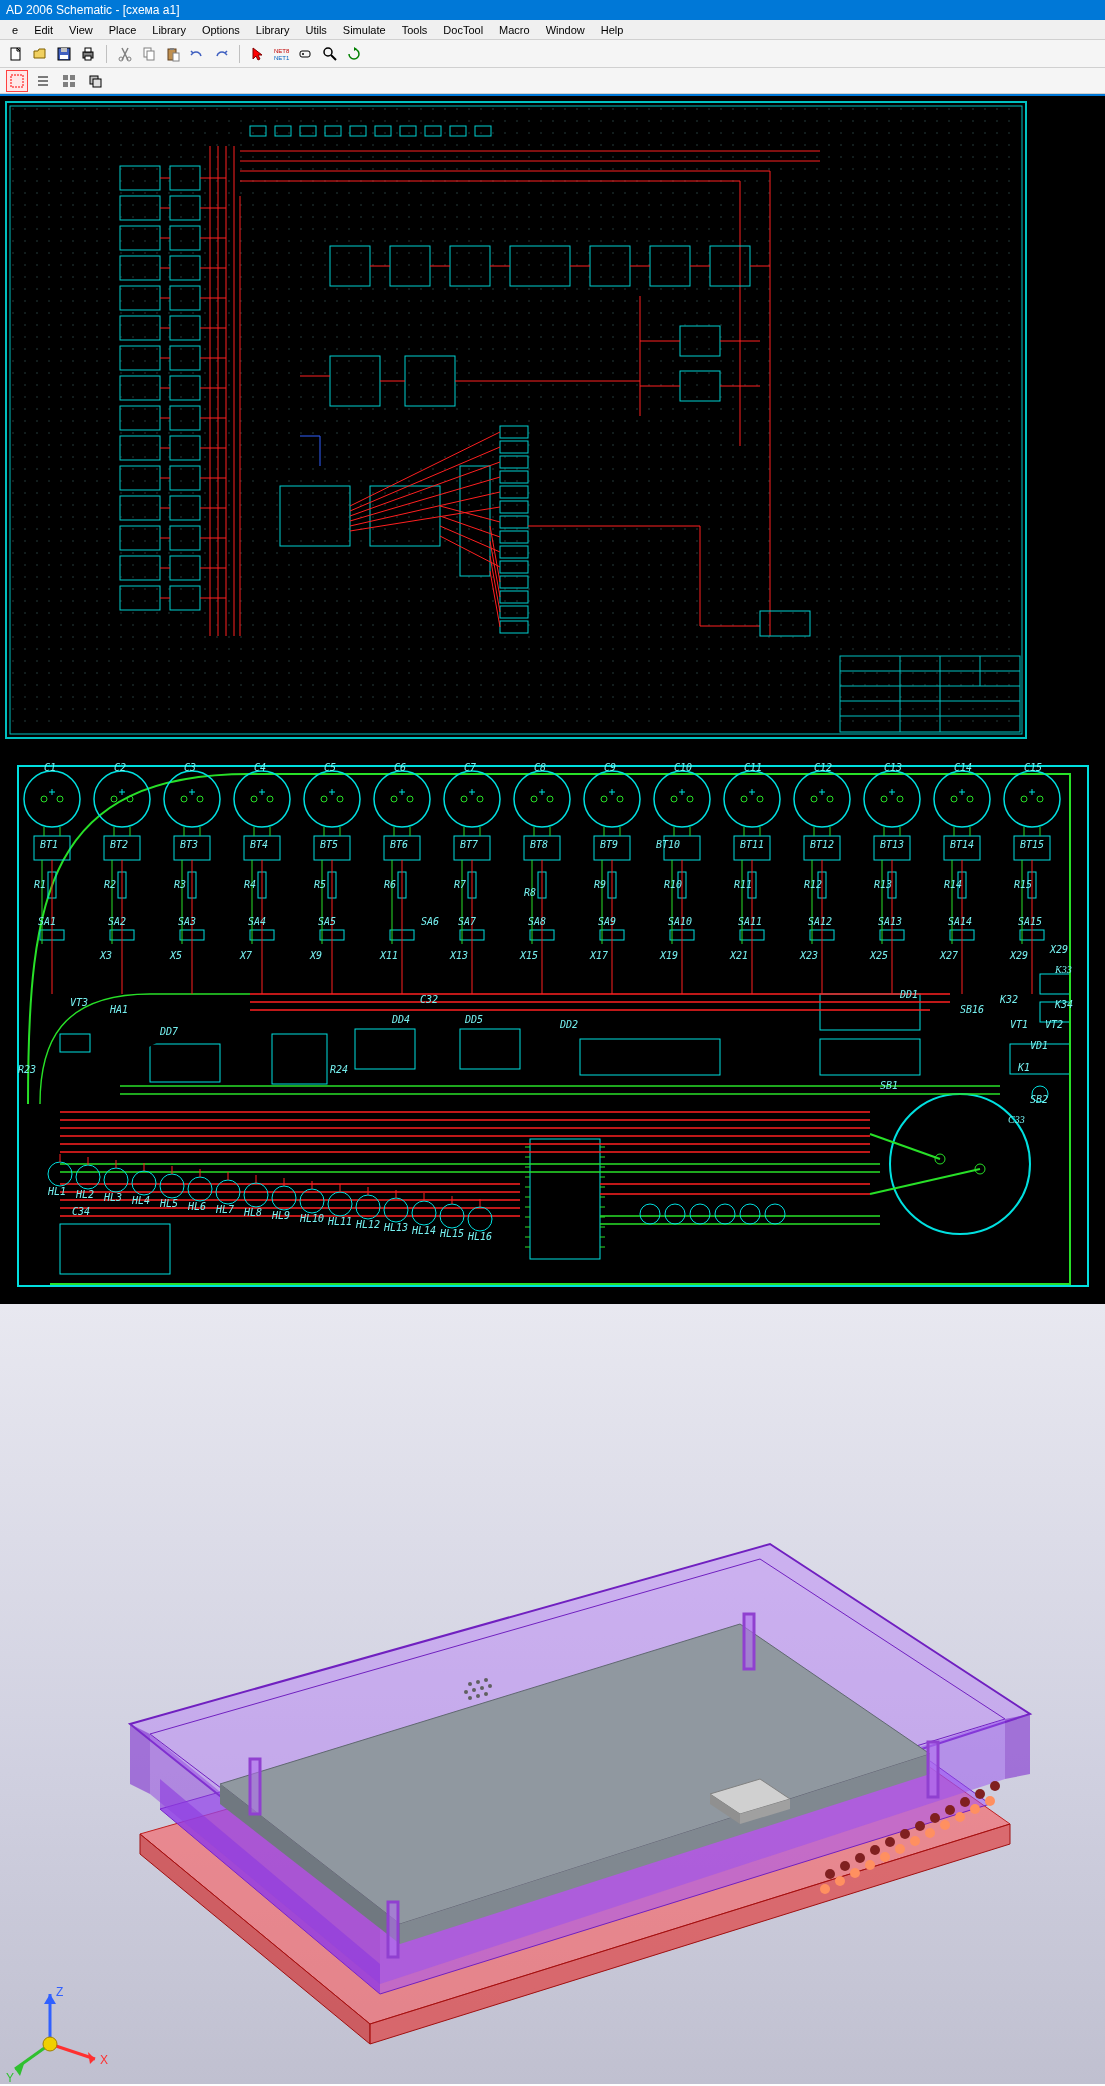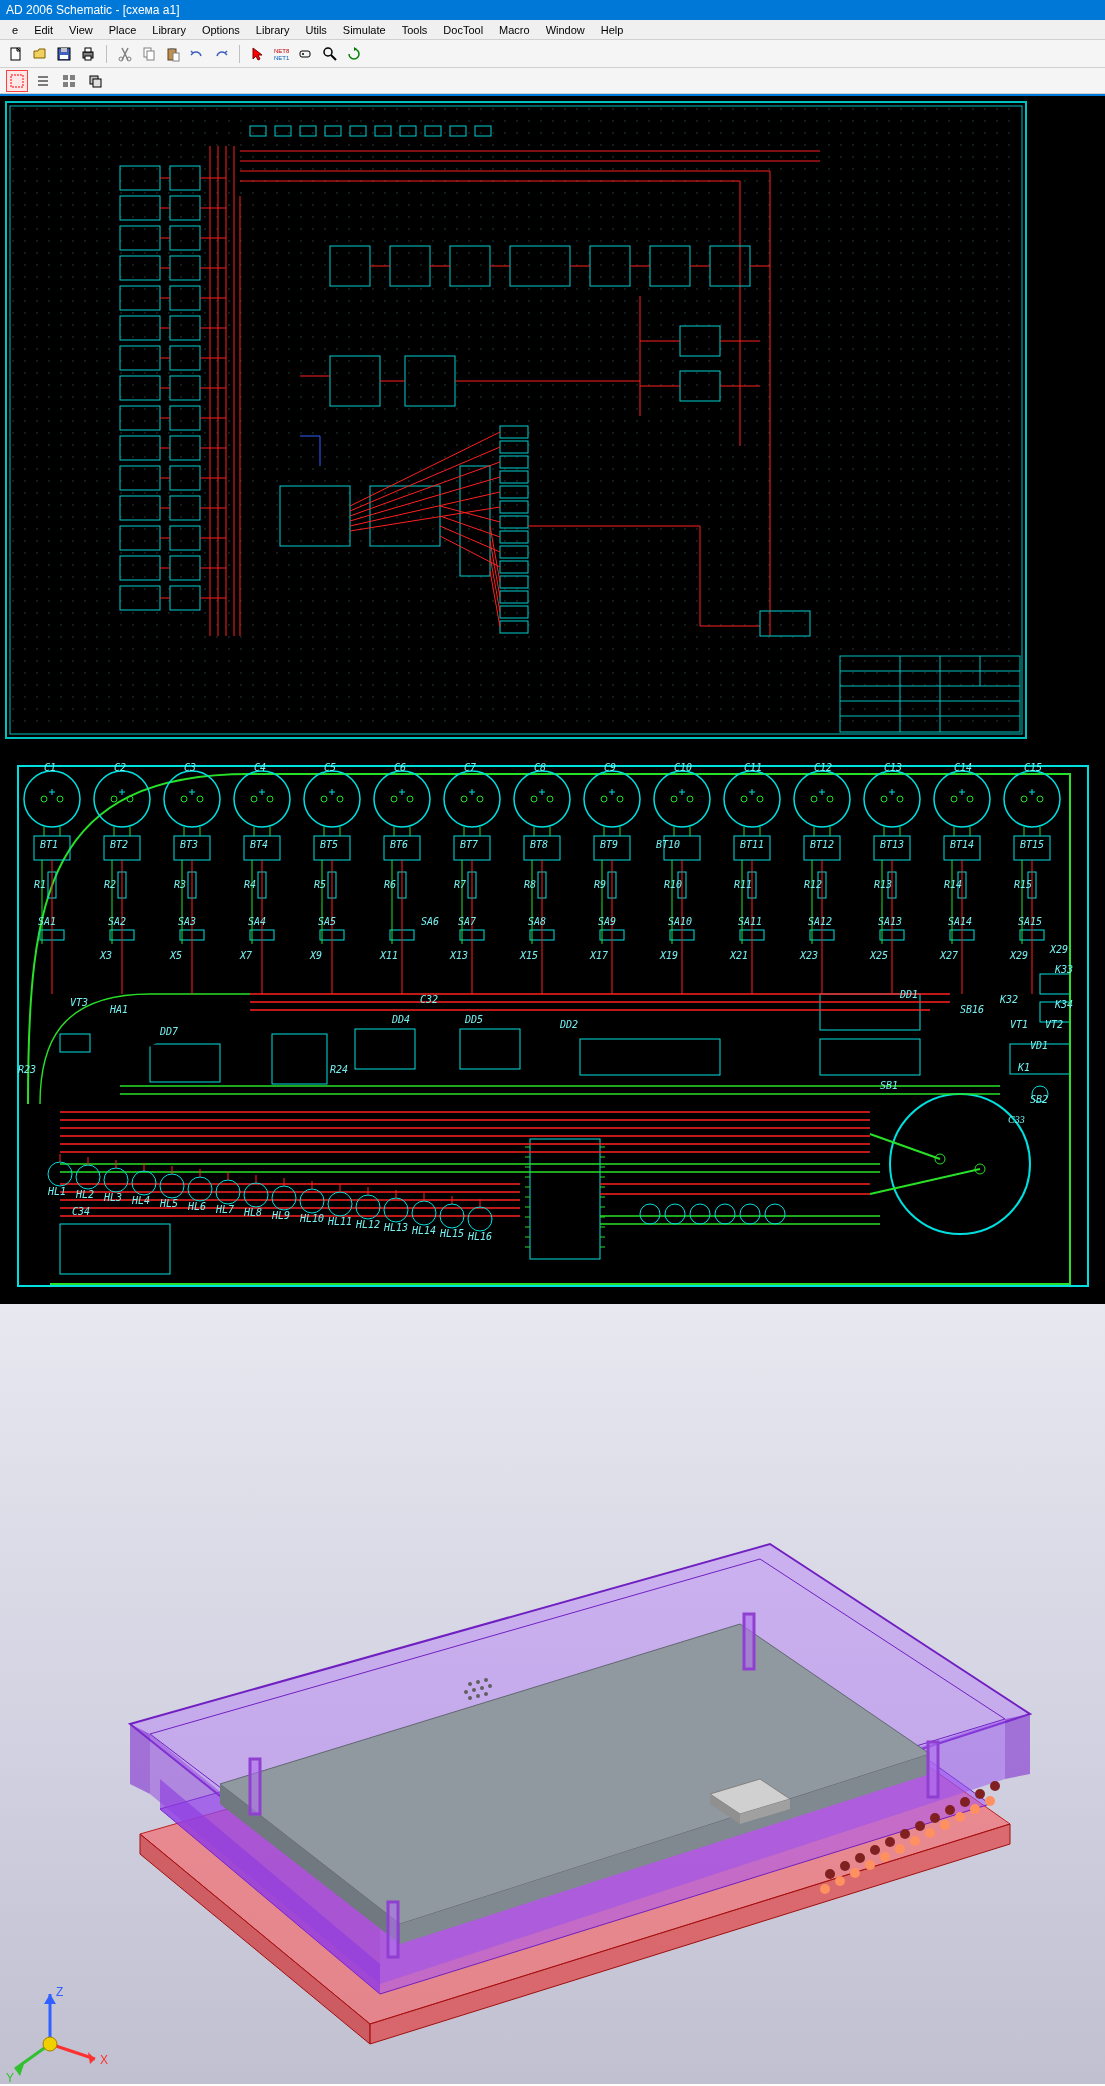--- a/index.html
+++ b/index.html
@@ -724,21 +724,21 @@
       <div class="comp-label" style="left: 394px; top: 18px;">C6</div>
       <div class="comp-label" style="left: 390px; top: 95px;">BT6</div>
       <div class="comp-label" style="left: 384px; top: 135px;">R6</div>
       <div class="comp-label" style="left: 388px; top: 172px; margin-left: 33px;">SA6</div>
       <div class="comp-label" style="left: 464px; top: 18px;">C7</div>
       <div class="comp-label" style="left: 460px; top: 95px;">BT7</div>
       <div class="comp-label" style="left: 454px; top: 135px;">R7</div>
       <div class="comp-label" style="left: 458px; top: 172px;">SA7</div>
       <div class="comp-label" style="left: 534px; top: 18px;">C8</div>
       <div class="comp-label" style="left: 530px; top: 95px;">BT8</div>
-      <div class="comp-label" style="left: 524px; top: 135px; text-align: center;">R8</div>
+      <div class="comp-label" style="left: 524px; top: 143px; text-align: center;">R8</div>
       <div class="comp-label" style="left: 528px; top: 172px;">SA8</div>
       <div class="comp-label" style="left: 604px; top: 18px;">C9</div>
       <div class="comp-label" style="left: 600px; top: 95px;">BT9</div>
       <div class="comp-label" style="left: 594px; top: 135px;">R9</div>
       <div class="comp-label" style="left: 598px; top: 172px;">SA9</div>
       <div class="comp-label" style="left: 674px; top: 18px;">C10</div>
       <div class="comp-label" style="left: 656px; top: 95px; text-align: center;">BT10</div>
       <div class="comp-label" style="left: 664px; top: 135px;">R10</div>
       <div class="comp-label" style="left: 668px; top: 172px;">SA10</div>
       <div class="comp-label" style="left: 744px; top: 18px;">C11</div>
@@ -798,21 +798,21 @@
       <div class="comp-label" style="left: 160px; top: 282px;">DD7</div>
       <div class="comp-label" style="left: 360px; top: 270px; padding-left: 32px;">DD4</div>
       <div class="comp-label" style="left: 465px; top: 270px;">DD5</div>
       <div class="comp-label" style="left: 560px; top: 275px;">DD2</div>
       <div class="comp-label" style="left: 900px; top: 245px;">DD1</div>
       <div class="comp-label" style="left: 880px; top: 336px;">SB1</div>
       <div class="comp-label" style="left: 1030px; top: 350px;">SB2</div>
       <div class="comp-label" style="left: 960px; top: 260px;">SB16</div>
       <div class="comp-label" style="left: 1018px; top: 318px;">K1</div>
       <div class="comp-label" style="left: 1000px; top: 250px;">K32</div>
-      <div class="comp-label" style="left: 1055px; top: 220px;">K33</div>
+      <div class="comp-label" style="left: 1055px; top: 220px; font-family: Liberation Serif, serif;">K33</div>
       <div class="comp-label" style="left: 1055px; top: 255px;">K34</div>
       <div class="comp-label" style="left: 420px; top: 250px;">C32</div>
       <div class="comp-label" style="left: 1008px; top: 370px; font-family: Liberation Serif, serif;">C33</div>
       <div class="comp-label" style="left: 72px; top: 462px;">C34</div>
       <div class="comp-label" style="left: 1010px; top: 275px;">VT1</div>
       <div class="comp-label" style="left: 1045px; top: 275px;">VT2</div>
       <div class="comp-label" style="left: 1030px; top: 296px;">VD1</div>
       <div class="comp-label" style="left: 1050px; top: 200px;">X29</div>
     </div>
 </div>

